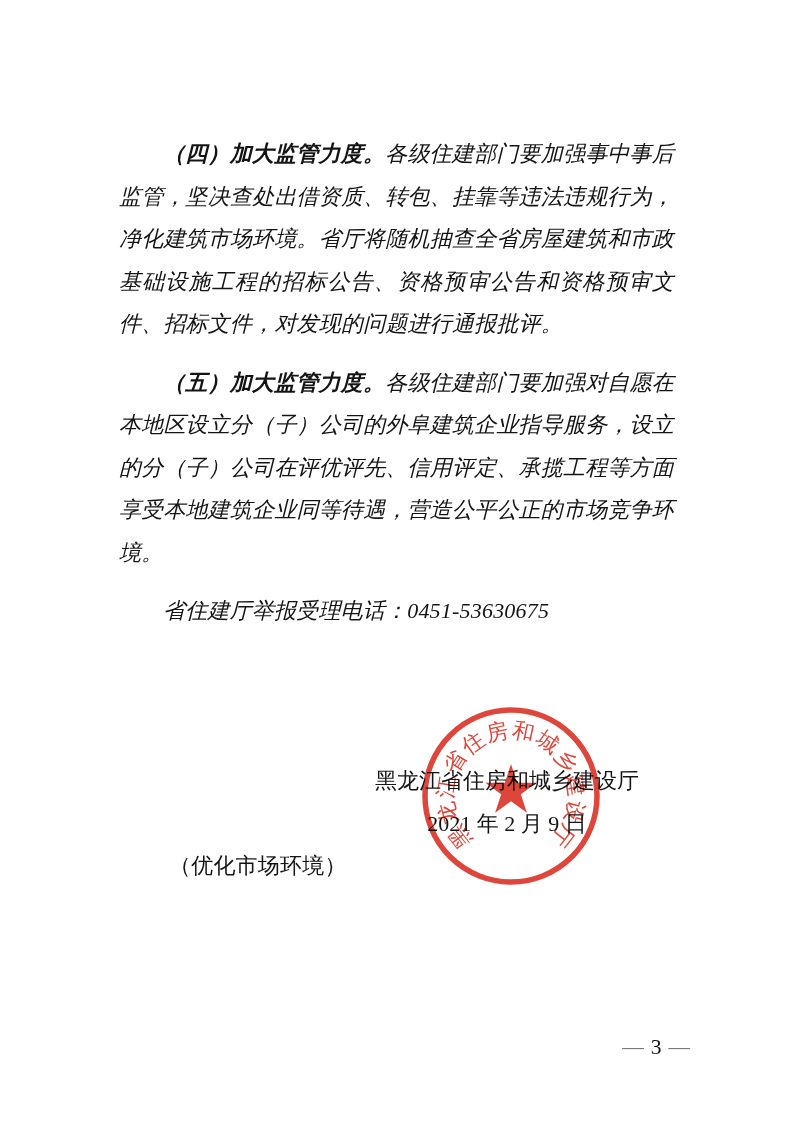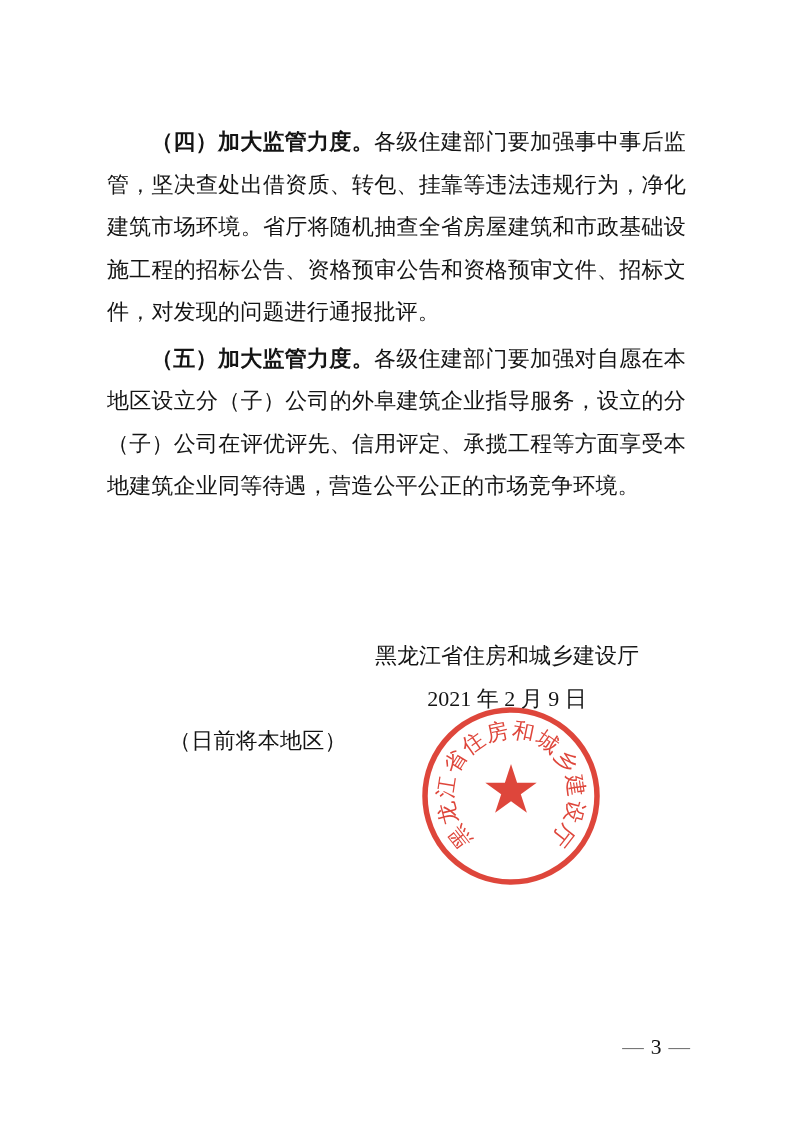--- a/index.html
+++ b/index.html
@@ -15,21 +15,21 @@
   .content {
     position: absolute;
     left: 103px;
     top: 117px;
     width: 587px;
     font-size: 22px;
     letter-spacing: 0.2px;
     line-height: 42.5px;
     text-align: justify;
   }
-  .para { margin: 4px; text-indent: 2em; }
+  .para { margin: 16px; text-indent: 2em; font-style: italic; }
   .para .head { font-weight: 700; }
   .sig-block {
     margin-top: 127.5px;
     margin-left: 266px;
     width: 276px;
     text-align: center;
     text-indent: 0;
   }
   .sig-name { letter-spacing: 0; }
   .sig-date { letter-spacing: 0; }
@@ -66,27 +66,28 @@
 <div class="page">
 
   <div class="content">
 
     <p class="para"><span class="head">（四）加大监管力度。</span><span>各级住建部门要加强事中事后监管，坚决查处出借资质、转包、挂靠等违法违规行为，净化建筑市场环境。省厅将随机抽查全省房屋建筑和市政基础设施工程的招标公告、资格预审公告和资格预审文件、招标文件，对发现的问题进行通报批评。</span></p>
 
     <p class="para"><span class="head">（五）加大监管力度。</span><span>各级住建部门要加强对自愿在本地区设立分（子）公司的外阜建筑企业指导服务，设立的分（子）公司在评优评先、信用评定、承揽工程等方面享受本地建筑企业同等待遇，营造公平公正的市场竞争环境。</span></p>
 
 
 
+    <p class="para"><span>省住建厅举报受理电话：0451-53630675</span></p>
 
     <div class="sig-block">
       <div class="sig-name">黑龙江省住房和城乡建设厅</div>
       <div class="sig-date">2021 年 2 月 9 日</div>
     </div>
 
-    <p class="note">（日前将本地区）</p>
+    <p class="note">（优化市场环境）</p>
 
   </div>
 
   <div class="seal">
     <svg viewBox="0 0 190 190">
       <circle cx="95" cy="95" r="86" fill="none" stroke-width="5.5" stroke="#dc382c"></circle>
       <polygon points="95,63 101.1,81.7 120.7,81.7 104.8,93.2 110.9,111.8 95,100.3 79.1,111.8 85.2,93.2 69.3,81.7 88.9,81.7" fill="#dc382c"></polygon>
       <path id="sealArc" d="M 57.7 139.4 A 58 58 0 1 1 132.3 139.4" fill="none"></path>
       <text class="seal-text" text-anchor="middle" fill="#dc382c"><textPath href="#sealArc" startOffset="50%" text-anchor="middle">黑龙江省住房和城乡建设厅</textPath></text>
     </svg>

